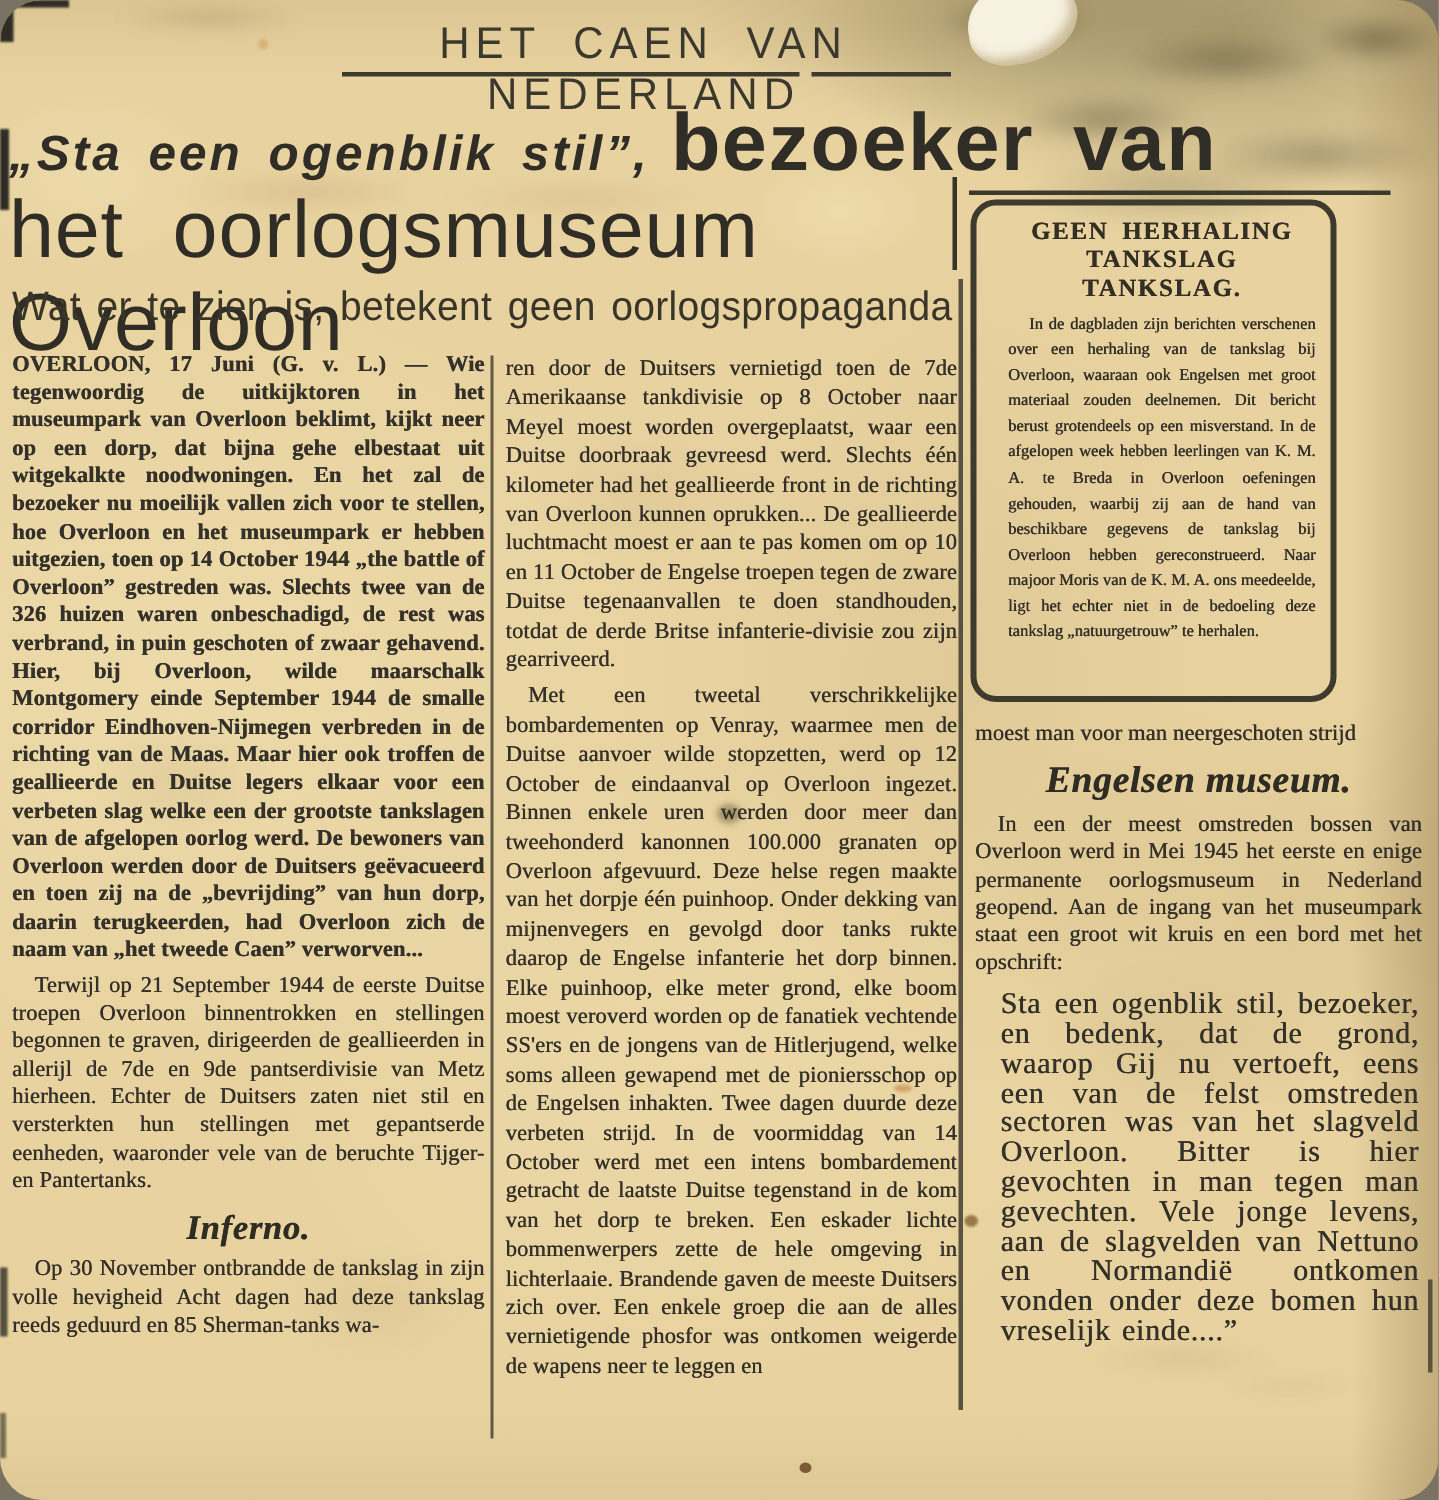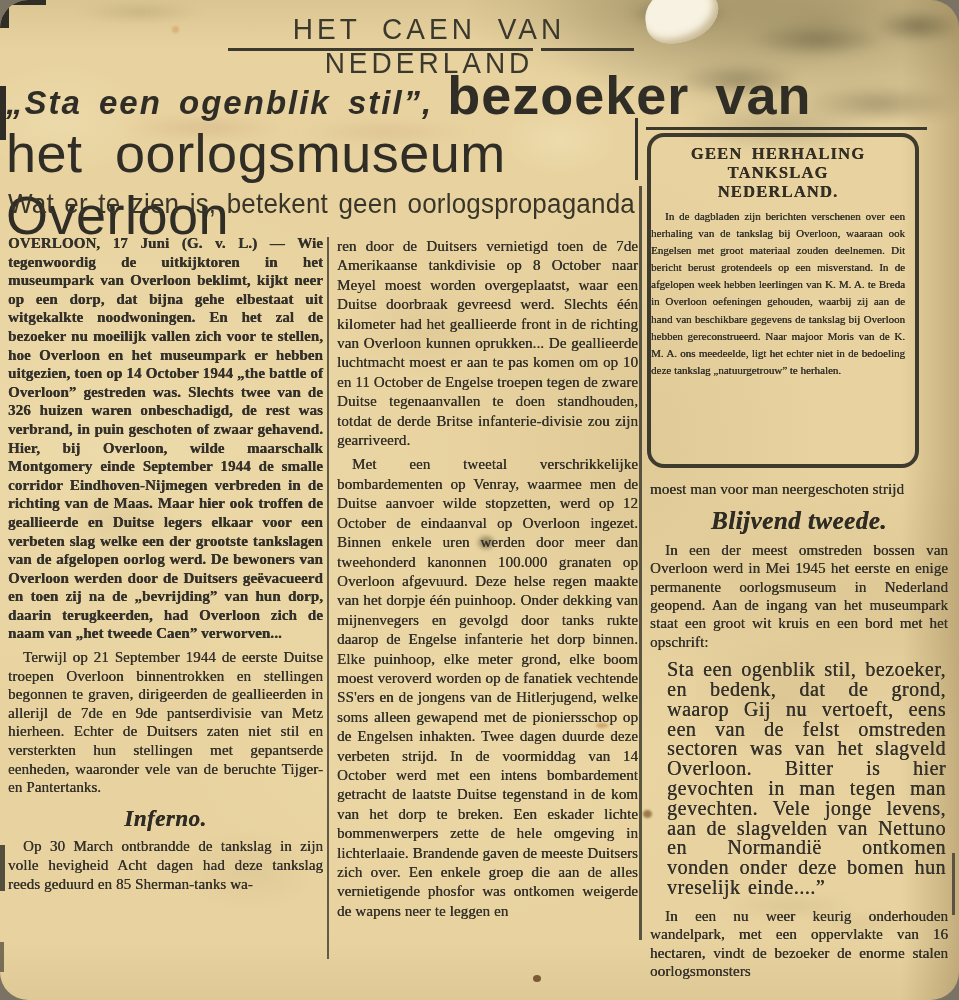--- a/index.html
+++ b/index.html
@@ -100,22 +100,22 @@
   .col1{left:8px;top:234px;width:315px;line-height:18.6px;}
   .col2{left:337px;top:237px;width:301px;line-height:19.4px;}
   .col3low{left:650px;top:480px;width:298px;}
   .dateline{font-weight:700;}
   .crosshead{font-family:"DejaVu Serif",serif;font-style:italic;font-weight:700;
     font-size:23px;text-align:center;text-indent:0 !important;margin:13px 0 9px 0 !important;
     letter-spacing:.5px;color:#2f2c24;}
   .crosshead2{font-size:25px;margin:14px 0 10px 0 !important;}
   
   .box-topline{position:absolute;left:646px;top:127px;width:281px;height:3px;background:#3c392d;}
-  .sidebox{position:absolute;left:647px;top:133px;width:272px;height:335px;
-    border:4px solid #3e3b2e;border-radius:17px;padding:7px 10px 4px 0;overflow:hidden;}
+  .sidebox{position:absolute;left:647px;top:133px;width:244px;height:335px;
+    border:4px solid #3e3b2e;border-radius:17px;padding:7px 10px 4px 21px;overflow:hidden;}
   .boxtitle{font-weight:700;text-align:center;font-size:16.5px;line-height:19px;
     letter-spacing:1.2px;word-spacing:4px;color:#332f24;text-shadow:.3px 0 0 currentColor;}
   .boxbody{margin-top:7px;text-align:justify;font-size:11px;line-height:17.1px;
     text-indent:14px;color:#34312a;text-shadow:.3px 0 0 currentColor;}
   
   .signquote{text-indent:0 !important;padding-left:17px;padding-right:2px;
     font-size:20px;line-height:19.8px;letter-spacing:.5px;word-spacing:2px;
     margin:9px 0 9px 0 !important;text-align:justify;}
 </style>
 </head>
@@ -155,36 +155,35 @@
   <div class="subhead">Wat er te zien is, betekent geen oorlogspropaganda</div>
 
   <div class="vrule cr1"></div>
   <div class="vrule cr2"></div>
   <div class="vrule cr3"></div>
 
   <div class="col col1">
     <p class="noindent dateline">OVERLOON, 17 Juni (G. v. L.) — Wie tegenwoordig de uitkijktoren in het museumpark van Overloon beklimt, kijkt neer op een dorp, dat bijna gehe elbestaat uit witgekalkte noodwoningen. En het zal de bezoeker nu moeilijk vallen zich voor te stellen, hoe Overloon en het museumpark er hebben uitgezien, toen op 14 October 1944 „the battle of Overloon” gestreden was. Slechts twee van de 326 huizen waren onbeschadigd, de rest was verbrand, in puin geschoten of zwaar gehavend. Hier, bij Overloon, wilde maarschalk Montgomery einde September 1944 de smalle corridor Eindhoven-Nijmegen verbreden in de richting van de Maas. Maar hier ook troffen de geallieerde en Duitse legers elkaar voor een verbeten slag welke een der grootste tankslagen van de afgelopen oorlog werd. De bewoners van Overloon werden door de Duitsers geëvacueerd en toen zij na de „bevrijding” van hun dorp, daarin terugkeerden, had Overloon zich de naam van „het tweede Caen” verworven...</p>
     <p>Terwijl op 21 September 1944 de eerste Duitse troepen Overloon binnentrokken en stellingen begonnen te graven, dirigeerden de geallieerden in allerijl de 7de en 9de pantserdivisie van Metz hierheen. Echter de Duitsers zaten niet stil en versterkten hun stellingen met gepantserde eenheden, waaronder vele van de beruchte Tijger- en Pantertanks.</p>
     <p class="crosshead">Inferno.</p>
-    <p>Op 30 March ontbrandde de tankslag in zijn volle hevigheid Acht dagen had deze tankslag reeds geduurd en 85 Sherman-tanks wa-</p>
+    <p>Op 30 November ontbrandde de tankslag in zijn volle hevigheid Acht dagen had deze tankslag reeds geduurd en 85 Sherman-tanks wa-</p>
   </div>
 
   <div class="col col2">
     <p class="noindent">ren door de Duitsers vernietigd toen de 7de Amerikaanse tankdivisie op 8 October naar Meyel moest worden overgeplaatst, waar een Duitse doorbraak gevreesd werd. Slechts één kilometer had het geallieerde front in de richting van Overloon kunnen oprukken... De geallieerde luchtmacht moest er aan te pas komen om op 10 en 11 October de Engelse troepen tegen de zware Duitse tegenaanvallen te doen standhouden, totdat de derde Britse infanterie-divisie zou zijn gearriveerd.</p>
     <p>Met een tweetal verschrikkelijke bombardementen op Venray, waarmee men de Duitse aanvoer wilde stopzetten, werd op 12 October de eindaanval op Overloon ingezet. Binnen enkele uren werden door meer dan tweehonderd kanonnen 100.000 granaten op Overloon afgevuurd. Deze helse regen maakte van het dorpje één puinhoop. Onder dekking van mijnenvegers en gevolgd door tanks rukte daarop de Engelse infanterie het dorp binnen. Elke puinhoop, elke meter grond, elke boom moest veroverd worden op de fanatiek vechtende SS'ers en de jongens van de Hitlerjugend, welke soms alleen gewapend met de pioniersschop op de Engelsen inhakten. Twee dagen duurde deze verbeten strijd. In de voormiddag van 14 October werd met een intens bombardement getracht de laatste Duitse tegenstand in de kom van het dorp te breken. Een eskader lichte bommenwerpers zette de hele omgeving in lichterlaaie. Brandende gaven de meeste Duitsers zich over. Een enkele groep die aan de alles vernietigende phosfor was ontkomen weigerde de wapens neer te leggen en</p>
   </div>
 
   <div class="box-topline"></div>
   <div class="sidebox">
     <div class="boxtitle">GEEN HERHALING TANKSLAG</div>
-    <div class="boxtitle">NEDERLAND.</div>
+    <div class="boxtitle">TANKSLAG.</div>
     <div class="boxbody">In de dagbladen zijn berichten verschenen over een herhaling van de tankslag bij Overloon, waaraan ook Engelsen met groot materiaal zouden deelnemen. Dit bericht berust grotendeels op een misverstand. In de afgelopen week hebben leerlingen van K. M. A. te Breda in Overloon oefeningen gehouden, waarbij zij aan de hand van beschikbare gegevens de tankslag bij Overloon hebben gereconstrueerd. Naar majoor Moris van de K. M. A. ons meedeelde, ligt het echter niet in de bedoeling deze tankslag „natuurgetrouw” te herhalen.</div>
   </div>
 
   <div class="col col3low">
     <p class="noindent">moest man voor man neergeschoten strijd</p>
-    <p class="crosshead crosshead2">Blijvend tweede.</p>
+    <p class="crosshead crosshead2">Engelsen museum.</p>
     <p>In een der meest omstreden bossen van Overloon werd in Mei 1945 het eerste en enige permanente oorlogsmuseum in Nederland geopend. Aan de ingang van het museumpark staat een groot wit kruis en een bord met het opschrift:</p>
     <p class="signquote">Sta een ogenblik stil, bezoeker, en bedenk, dat de grond, waarop Gij nu vertoeft, eens een van de felst omstreden sectoren was van het slagveld Overloon. Bitter is hier gevochten in man tegen man gevechten. Vele jonge levens, aan de slagvelden van Nettuno en Normandië ontkomen vonden onder deze bomen hun vreselijk einde....”</p>
-    <p>In een nu weer keurig onderhouden wandelpark, met een oppervlakte van 16 hectaren, vindt de bezoeker de enorme stalen oorlogsmonsters</p>
   </div>
 
 </div>
 
 </body></html>

